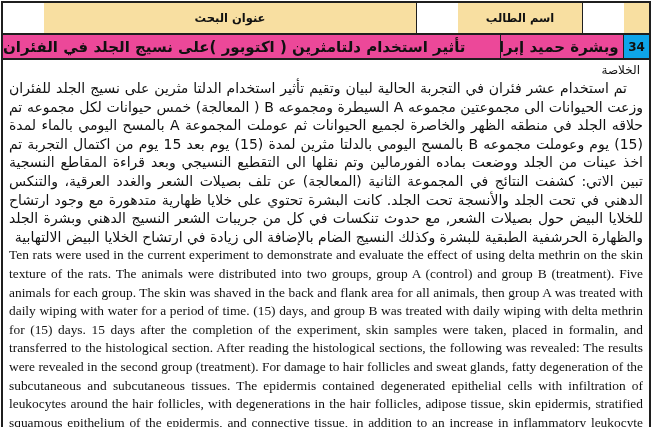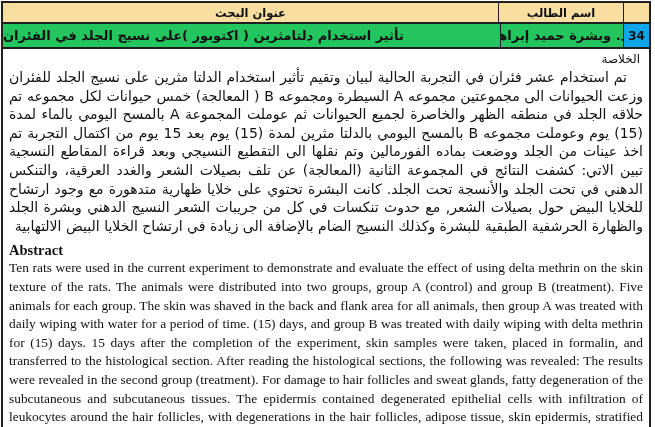--- a/index.html
+++ b/index.html
@@ -27,27 +27,27 @@
   }
   .cell{
     box-sizing:border-box;
     border-right:1px solid #1f1f1f;
     display:flex;align-items:center;justify-content:center;
     overflow:hidden;white-space:nowrap;
   }
   .cell:last-child{border-right:none;}
   .hdr .cell{
     background:#f8dfa1;
-    height:19px;
-    font-weight:bold;font-size:11.5px;
+    height:30px;
+    font-weight:bold;font-size:11.5px;margin-left:41px;
   }
   .rec .cell{
     height:23px;
-    font-weight:bold;font-size:13px;
-    background:#22c55e;
+    font-weight:bold;font-size:15px;
+    background:#ec4899;
   }
   .c-title{flex:1;}
   .c-student{width:125px;flex:0 0 125px;}
   .c-supervisor{width:123px;flex:0 0 123px;}
   .c-num{width:25px;flex:0 0 25px;}
   .rec .c-title{justify-content:flex-end;padding-right:4px;direction:rtl;}
   .rec .c-num{background:#0ea5e9;font-size:12px;}
   .content{
     box-sizing:border-box;
     padding:3px 6px 8px 6px;
@@ -103,18 +103,17 @@
         <span>أ. د. وبشرة حميد إبراهيم</span>
       </div>
       <div class="cell c-num">
         <span>34</span>
       </div>
     </div>
 
     <div class="content">
       <div class="kh">الخلاصة</div>
       <div class="ar-body">تم استخدام عشر فئران في التجربة الحالية لبيان وتقيم تأثير استخدام الدلتا مثرين على نسيج الجلد للفئران وزعت الحيوانات الى مجموعتين مجموعه A السيطرة ومجموعه B ( المعالجة) خمس حيوانات لكل مجموعه تم حلاقه الجلد في منطقه الظهر والخاصرة لجميع الحيوانات ثم عوملت المجموعة A بالمسح اليومي بالماء لمدة (15) يوم وعوملت مجموعه B بالمسح اليومي بالدلتا مثرين لمدة (15) يوم بعد 15 يوم من اكتمال التجربة تم اخذ عينات من الجلد ووضعت بماده الفورمالين وتم نقلها الى التقطيع النسيجي وبعد قراءة المقاطع النسجية تبين الاتي: كشفت النتائج في المجموعة الثانية (المعالجة) عن تلف بصيلات الشعر والغدد العرقية، والتنكس الدهني في تحت الجلد والأنسجة تحت الجلد. كانت البشرة تحتوي على خلايا ظهارية متدهورة مع وجود ارتشاح للخلايا البيض حول بصيلات الشعر, مع حدوث تنكسات في كل من جريبات الشعر النسيج الدهني وبشرة الجلد والظهارة الحرشفية الطبقية للبشرة وكذلك النسيج الضام بالإضافة الى زيادة في ارتشاح الخلايا البيض الالتهابية</div>
-      <div class="en-h">Abstract</div>
       <div class="en-body">Ten rats were used in the current experiment to demonstrate and evaluate the effect of using delta methrin on the skin texture of the rats. The animals were distributed into two groups, group A (control) and group B (treatment). Five animals for each group. The skin was shaved in the back and flank area for all animals, then group A was treated with daily wiping with water for a period of time. (15) days, and group B was treated with daily wiping with delta methrin for (15) days. 15 days after the completion of the experiment, skin samples were taken, placed in formalin, and transferred to the histological section. After reading the histological sections, the following was revealed: The results were revealed in the second group (treatment). For damage to hair follicles and sweat glands, fatty degeneration of the subcutaneous and subcutaneous tissues. The epidermis contained degenerated epithelial cells with infiltration of leukocytes around the hair follicles, with degenerations in the hair follicles, adipose tissue, skin epidermis, stratified squamous epithelium of the epidermis, and connective tissue, in addition to an increase in inflammatory leukocyte infiltration.</div>
     </div>
 
   </div>
 </div>
 
 </body></html>

